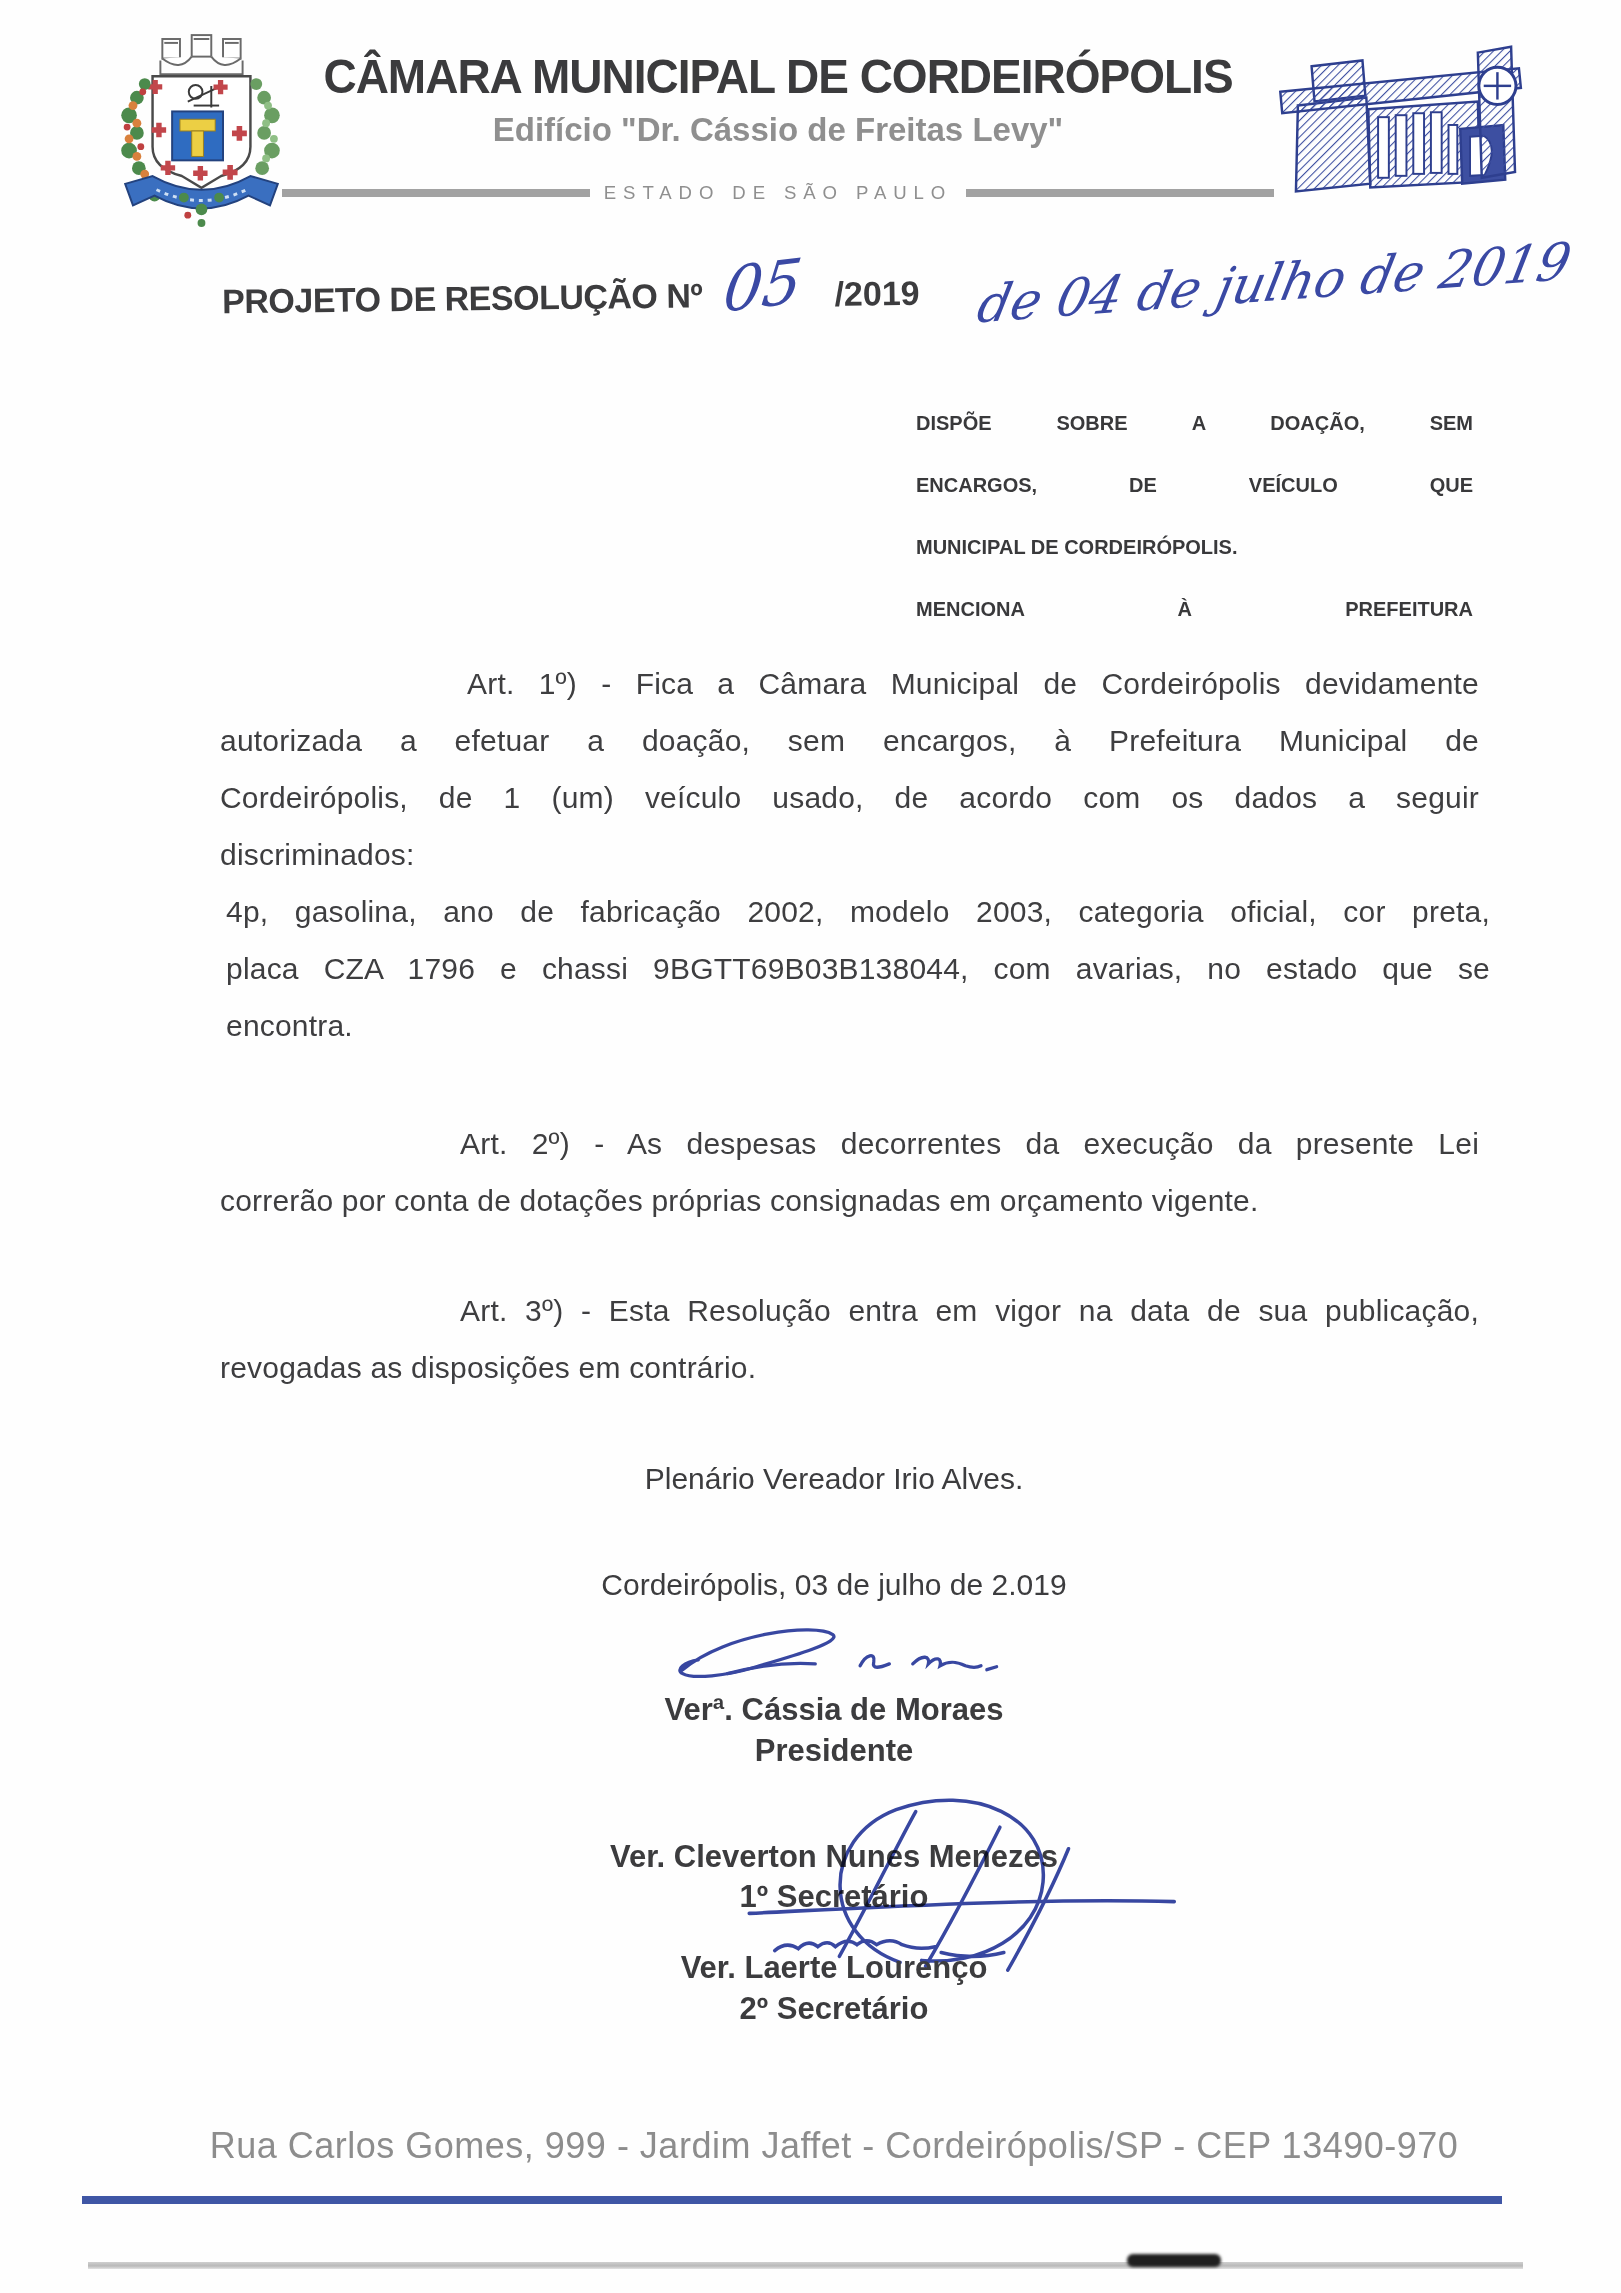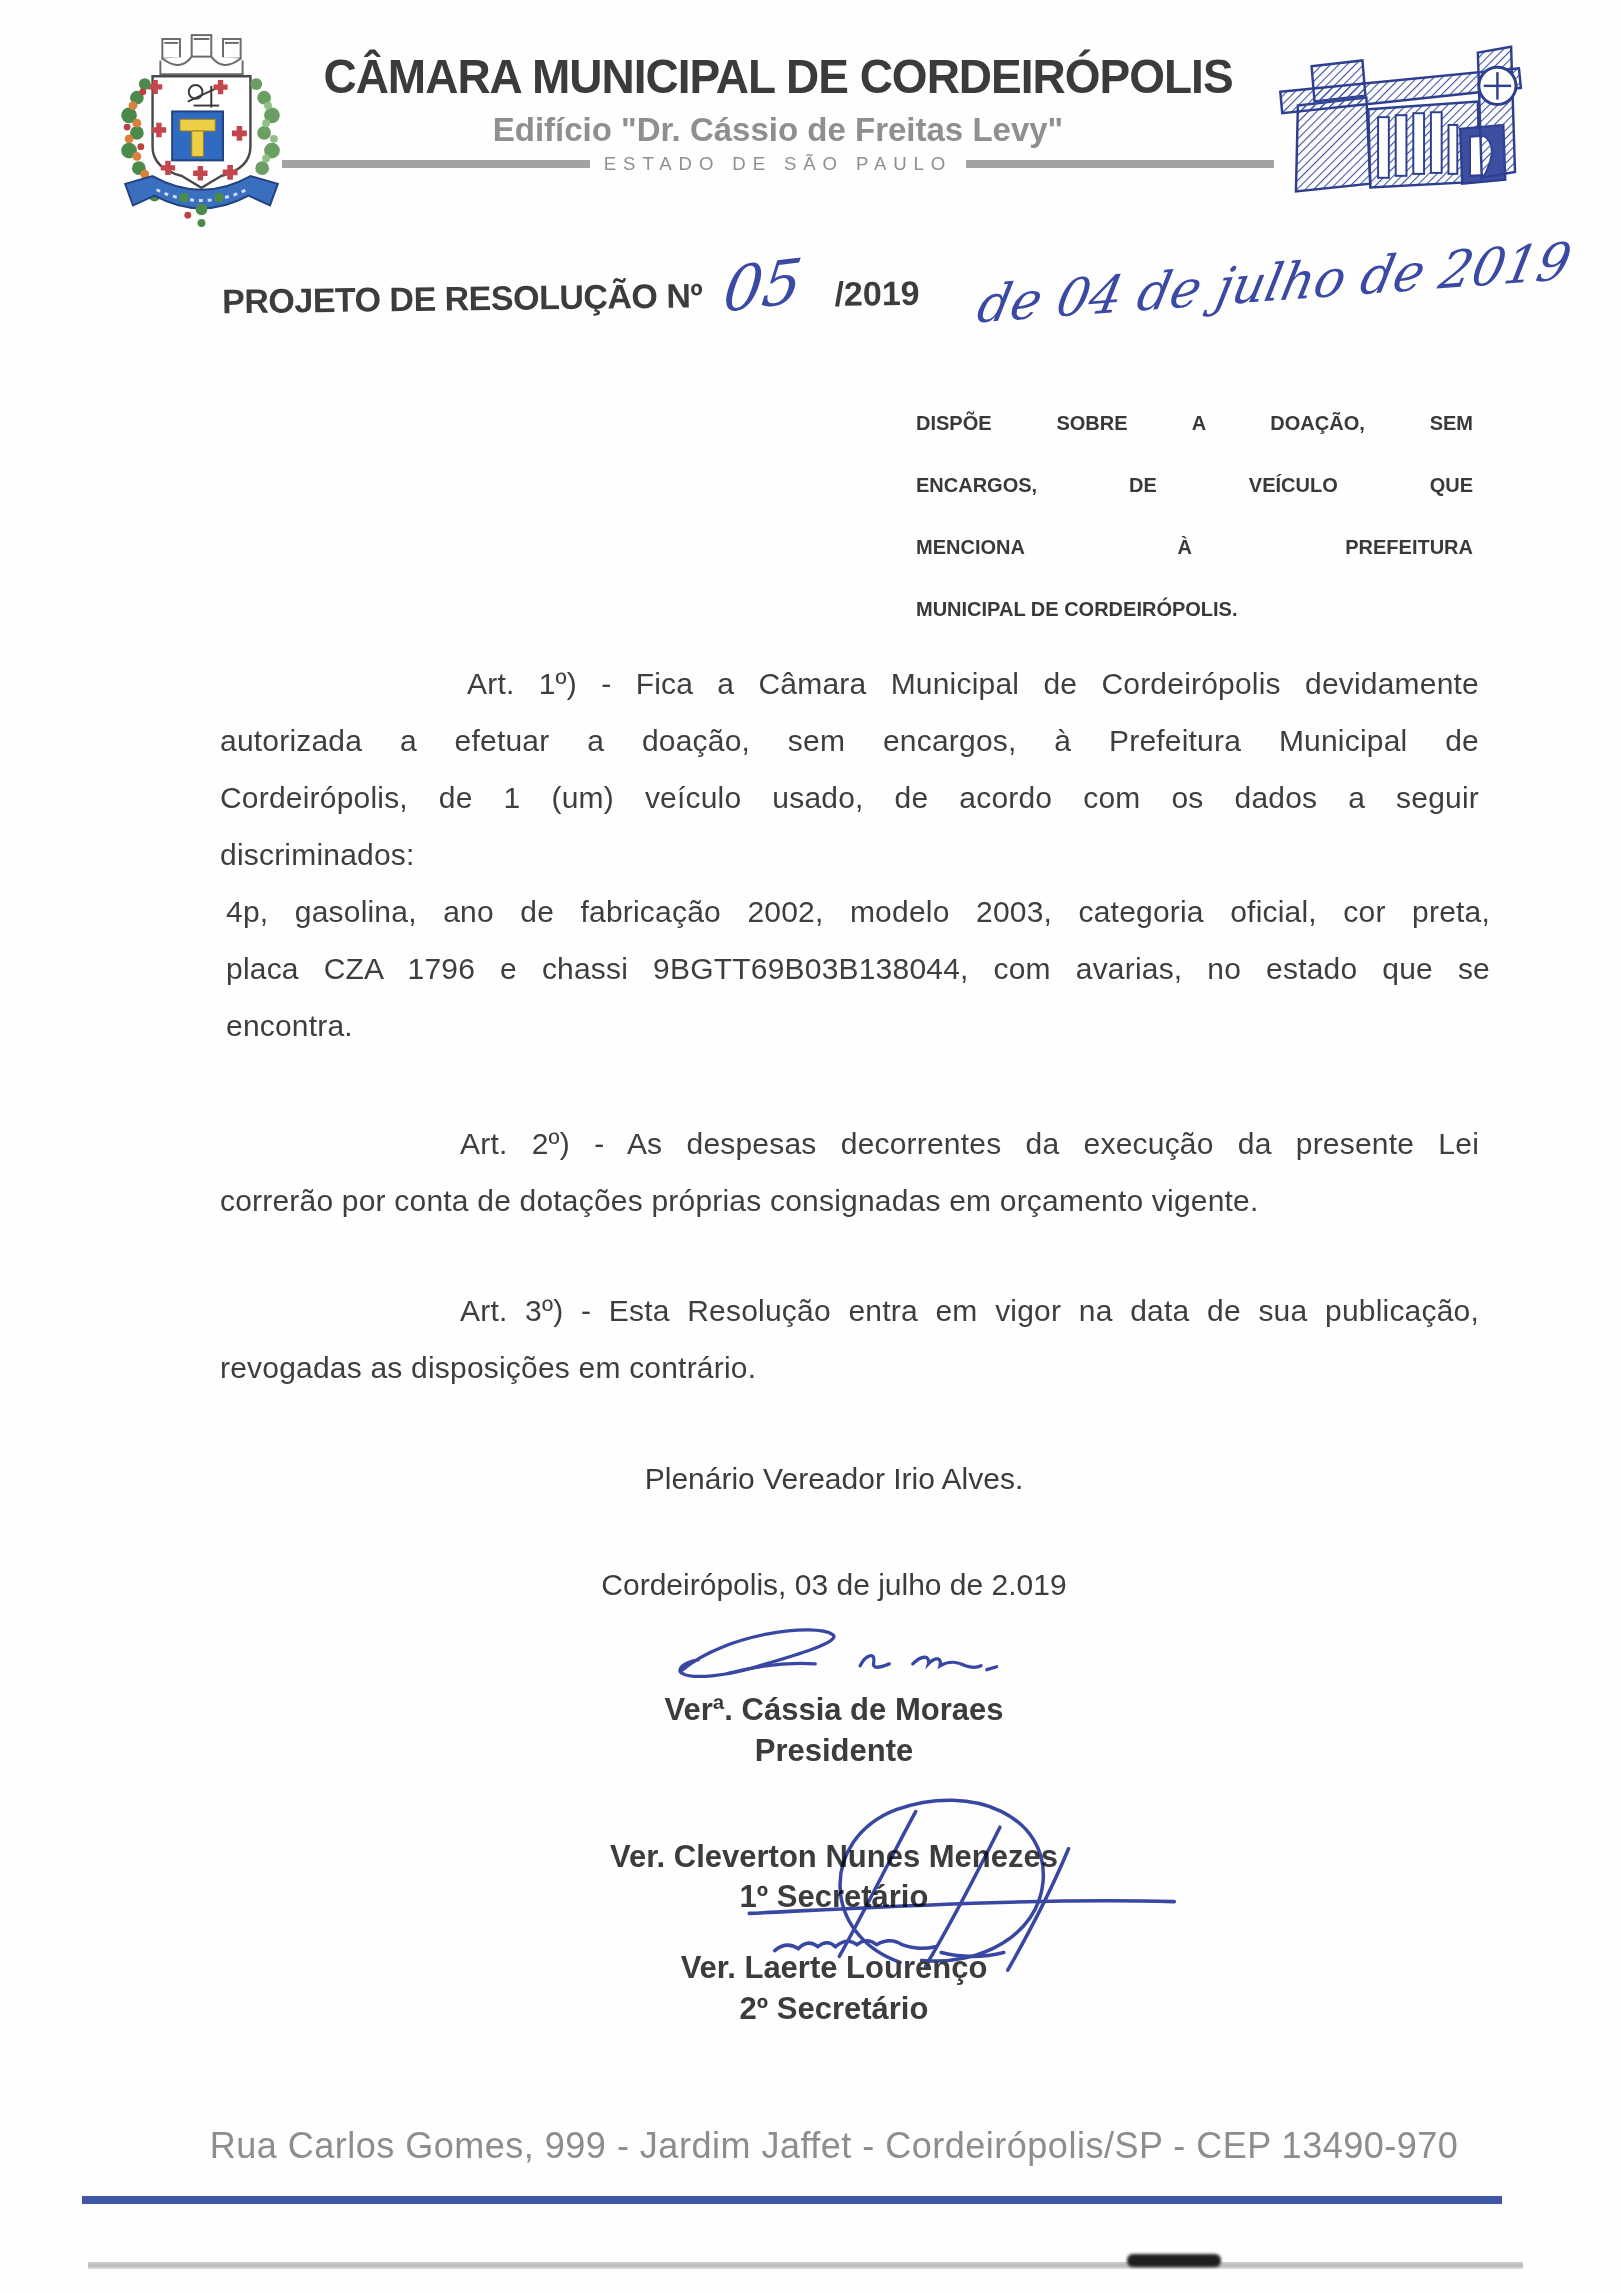--- a/index.html
+++ b/index.html
@@ -12,21 +12,21 @@
   .building{position:absolute;left:1276px;top:35px;width:257px;height:178px;}
   .header-text{position:absolute;left:282px;top:49px;width:992px;text-align:center;}
   .org-name{
     font-size:46px;font-weight:900;letter-spacing:-1px;color:#3b3b3d;
     transform:scaleY(1.06);white-space:nowrap;
   }
   .building-name{
     margin-top:7.8px;font-size:33px;font-weight:700;color:#8f8f8f;
     letter-spacing:0px;white-space:nowrap;
   }
-  .estado-row{margin-top:4px;display:flex;align-items:center;justify-content:center;gap:13.7px;text-align:center;}
+  .estado-row{margin-top:33px;display:flex;align-items:center;justify-content:center;gap:13.7px;text-align:center;}
   .estado-bar{height:7.8px;background:#a2a2a2;flex:1 1 auto;}
   .estado-label{font-size:18.6px;color:#8f8f8f;letter-spacing:6.9px;white-space:nowrap;font-weight:500;}
   
   .title-line{
     position:absolute;left:222px;top:253px;display:flex;align-items:baseline;
     transform:rotate(-0.7deg);
   }
   .title-label{font-size:34px;font-weight:700;color:#3c3c3e;letter-spacing:-0.5px;white-space:nowrap;}
   .hand{color:#3a49a4;font-family:"DejaVu Serif", serif;font-style:italic;}
   .hand-number{font-size:61px;margin-left:21.6px;transform:rotate(-6deg) skewX(-14deg);line-height:1;}
@@ -219,22 +219,22 @@
   <div class="title-line">
     <span class="title-label">PROJETO DE RESOLUÇÃO Nº</span>
     <span class="hand hand-number">05</span>
     <span class="title-year">/2019</span>
     <span class="hand hand-date">de 04 de julho de 2019</span>
   </div>
 
   <div class="summary">
     <div class="line">DISPÕE SOBRE A DOAÇÃO, SEM</div>
     <div class="line">ENCARGOS, DE VEÍCULO QUE</div>
+    <div class="line last">MUNICIPAL DE CORDEIRÓPOLIS.</div>
     <div class="line">MENCIONA À PREFEITURA</div>
-    <div class="line last">MUNICIPAL DE CORDEIRÓPOLIS.</div>
   </div>
 
   <div class="para p1">
     <div class="bline first">Art. 1º) - Fica a Câmara Municipal de Cordeirópolis devidamente</div>
     <div class="bline">autorizada a efetuar a doação, sem encargos, à Prefeitura Municipal de</div>
     <div class="bline">Cordeirópolis, de 1 (um) veículo usado, de acordo com os dados a seguir</div>
     <div class="bline last">discriminados:</div>
   </div>
 
   <div class="para p2">

